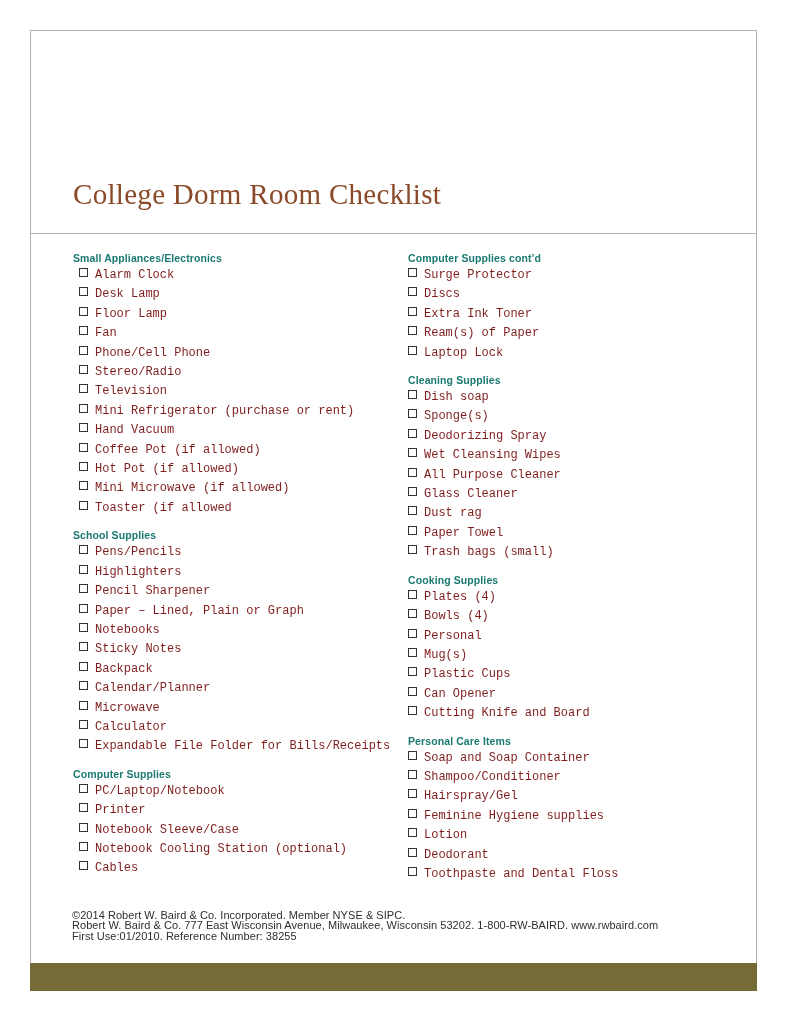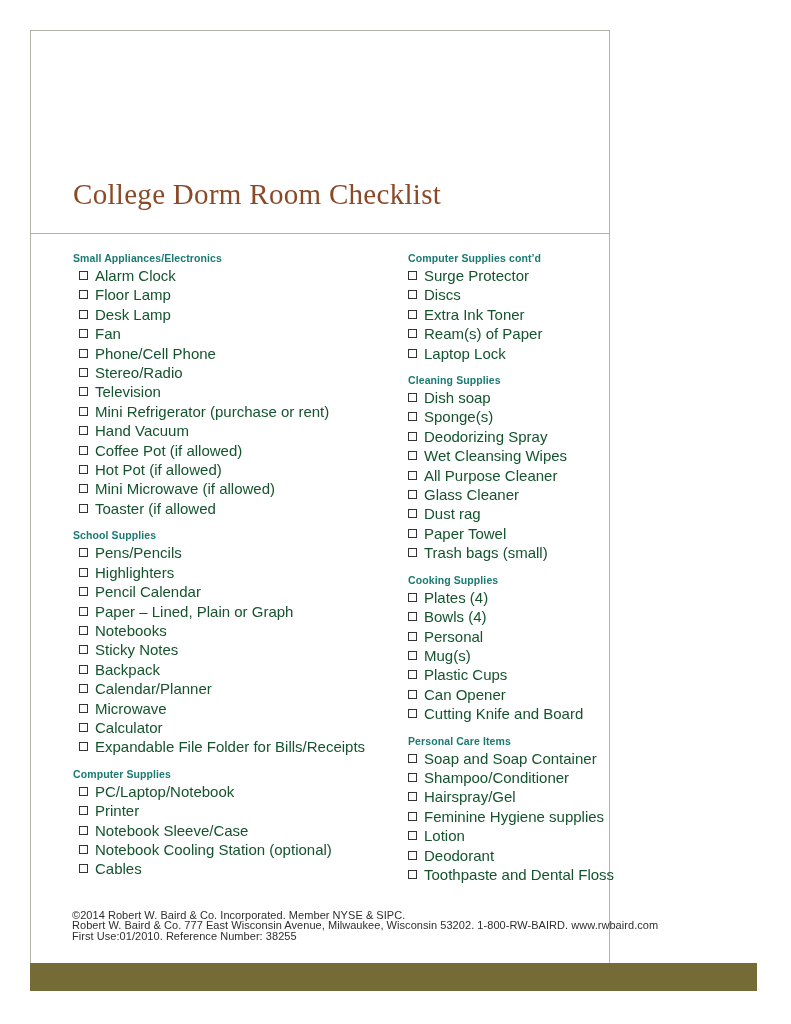--- a/index.html
+++ b/index.html
@@ -12,21 +12,21 @@
     height: 1024px;
     background: #ffffff;
     font-family: "Liberation Sans", sans-serif;
     overflow: hidden;
   }
 
   .page {
     position: absolute;
     left: 30px;
     top: 30px;
-    width: 580px;
+    width: 727px;
     height: 960px;
     background: #ffffff;
     border: 1px solid #b4b2ac;
     box-sizing: border-box;
   }
 
   
   .header-band {
     position: absolute;
     left: 0;
@@ -78,23 +78,23 @@
   }
 
   ul.items {
     list-style: none;
     margin: 0;
     padding: 0;
   }
   ul.items li {
     display: flex;
     align-items: baseline;
-    font-family: Liberation Sans, sans-serif;
-    font-size: 15px;
-    color: #14532d;
+    font-family: Liberation Mono, monospace;
+    font-size: 12px;
+    color: #7f1d1d;
     line-height: 19.4px;
     white-space: nowrap;
   }
   .cb {
     display: inline-block;
     width: 9px;
     height: 9px;
     min-width: 9px;
     border: 1.2px solid #333333;
     background: #ffffff;
@@ -143,28 +143,28 @@
     <div class="col col-left">
         <div class="section">
           <div class="section-title">Small Appliances/Electronics</div>
           <ul class="items">
             <li>
               <span class="cb"></span>
               <span class="item-label">Alarm Clock</span>
             </li>
             <li>
               <span class="cb"></span>
+              <span class="item-label">Desk Lamp</span>
+            </li>
+            <li>
+              <span class="cb"></span>
               <span class="item-label">Floor Lamp</span>
             </li>
             <li>
               <span class="cb"></span>
-              <span class="item-label">Desk Lamp</span>
-            </li>
-            <li>
-              <span class="cb"></span>
               <span class="item-label">Fan</span>
             </li>
             <li>
               <span class="cb"></span>
               <span class="item-label">Phone/Cell Phone</span>
             </li>
             <li>
               <span class="cb"></span>
               <span class="item-label">Stereo/Radio</span>
             </li>
@@ -204,21 +204,21 @@
             <li>
               <span class="cb"></span>
               <span class="item-label">Pens/Pencils</span>
             </li>
             <li>
               <span class="cb"></span>
               <span class="item-label">Highlighters</span>
             </li>
             <li>
               <span class="cb"></span>
-              <span class="item-label">Pencil Calendar</span>
+              <span class="item-label">Pencil Sharpener</span>
             </li>
             <li>
               <span class="cb"></span>
               <span class="item-label">Paper – Lined, Plain or Graph</span>
             </li>
             <li>
               <span class="cb"></span>
               <span class="item-label">Notebooks</span>
             </li>
             <li>

